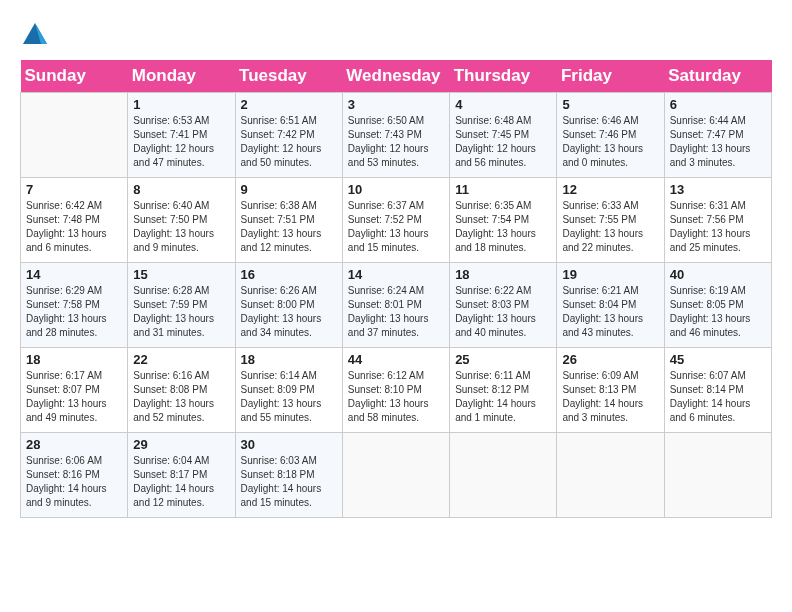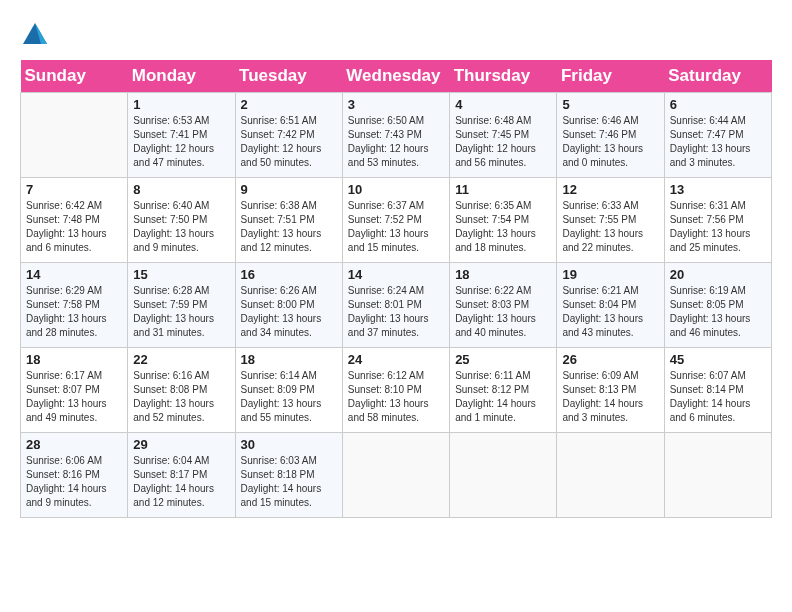--- a/index.html
+++ b/index.html
@@ -198,39 +198,39 @@
         </td>
         <td>
           <span class="day-num">18</span>
           <div class="info">Sunrise: 6:22 AM<br>Sunset: 8:03 PM<br>Daylight: 13 hours and 40 minutes.</div>
         </td>
         <td>
           <span class="day-num">19</span>
           <div class="info">Sunrise: 6:21 AM<br>Sunset: 8:04 PM<br>Daylight: 13 hours and 43 minutes.</div>
         </td>
         <td>
-          <span class="day-num">20</span>
+          <span class="day-num">40</span>
           <div class="info">Sunrise: 6:19 AM<br>Sunset: 8:05 PM<br>Daylight: 13 hours and 46 minutes.</div>
         </td>
       </tr>
       <tr>
         <td>
           <span class="day-num">18</span>
           <div class="info">Sunrise: 6:17 AM<br>Sunset: 8:07 PM<br>Daylight: 13 hours and 49 minutes.</div>
         </td>
         <td>
           <span class="day-num">22</span>
           <div class="info">Sunrise: 6:16 AM<br>Sunset: 8:08 PM<br>Daylight: 13 hours and 52 minutes.</div>
         </td>
         <td>
           <span class="day-num">18</span>
           <div class="info">Sunrise: 6:14 AM<br>Sunset: 8:09 PM<br>Daylight: 13 hours and 55 minutes.</div>
         </td>
         <td>
-          <span class="day-num">24</span>
+          <span class="day-num">44</span>
           <div class="info">Sunrise: 6:12 AM<br>Sunset: 8:10 PM<br>Daylight: 13 hours and 58 minutes.</div>
         </td>
         <td>
           <span class="day-num">25</span>
           <div class="info">Sunrise: 6:11 AM<br>Sunset: 8:12 PM<br>Daylight: 14 hours and 1 minute.</div>
         </td>
         <td>
           <span class="day-num">26</span>
           <div class="info">Sunrise: 6:09 AM<br>Sunset: 8:13 PM<br>Daylight: 14 hours and 3 minutes.</div>
         </td>

